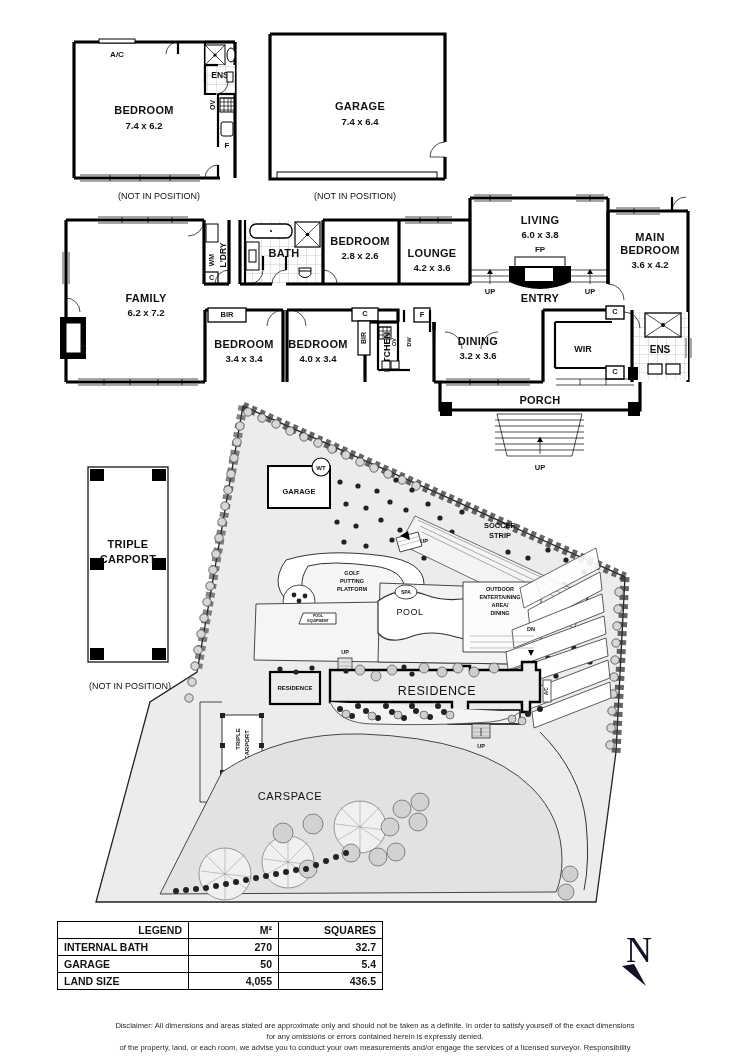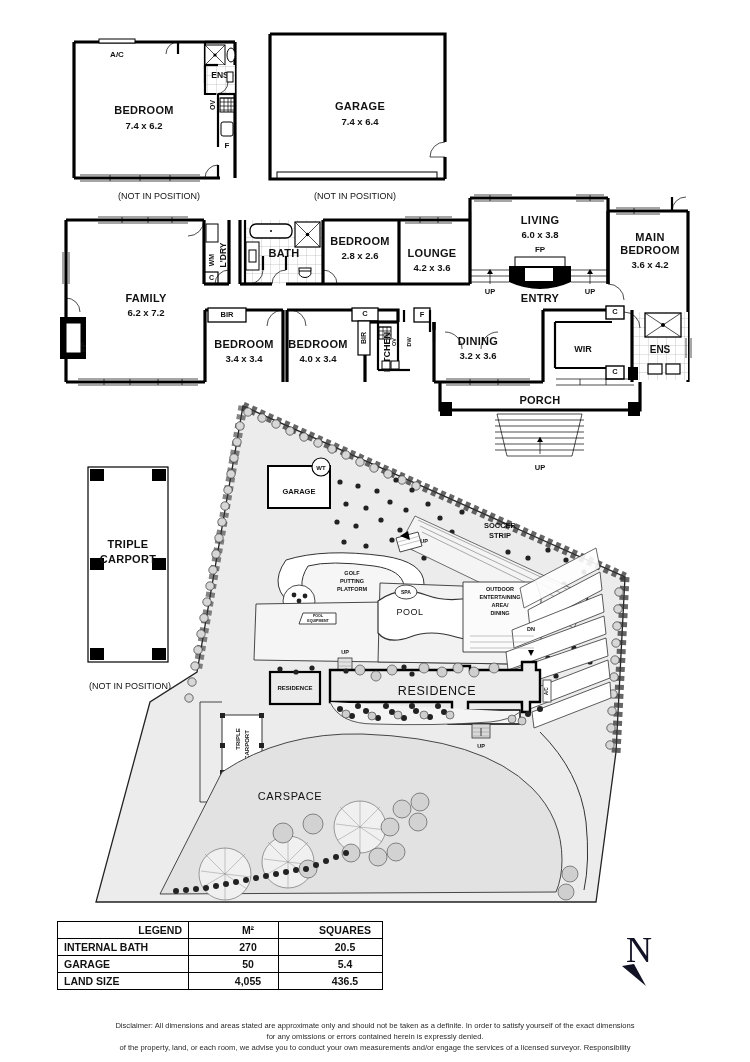--- a/index.html
+++ b/index.html
@@ -33,21 +33,21 @@
   .greyline{stroke:#9a9a9a;stroke-width:.6;fill:none;}
 
   
   .legend{position:absolute;left:57px;top:909px;border-collapse:collapse;}
   .legend td,.legend th{
     border:1.4px solid #000;font-size:10.5px;font-weight:700;
     font-family:"Liberation Sans",sans-serif;padding:2px 6px;color:#111;
     background:#fff;
   }
   .legend th{text-align:right;}
-  .legend .c{text-align:center;padding-left:35px;}
+  .legend .c{text-align:right;padding-left:35px;}
   .legend .w1{width:118px;}
   .legend .w2{width:48px;}
   .legend .w3{width:62px;}
 
   
   .north{position:absolute;left:612px;top:922px;width:60px;height:60px;}
   .north .nletter{
     position:absolute;left:14px;top:-2px;font-family:"Liberation Serif",serif;
     font-size:36px;color:#121225;line-height:1;
   }
@@ -702,21 +702,21 @@
 <table class="legend">
   <tbody>
         <tr>
     <th class="w1">LEGEND</th>
     <th class="w2 c">M²</th>
     <th class="w3 c">SQUARES</th>
   </tr>
   <tr>
     <td>INTERNAL BATH</td>
     <td class="c">270</td>
-    <td class="c">20.5</td>
+    <td class="c">32.7</td>
   </tr>
   <tr>
     <td>GARAGE</td>
     <td class="c">50</td>
     <td class="c">5.4</td>
   </tr>
   <tr>
     <td>LAND SIZE</td>
     <td class="c">4,055</td>
     <td class="c">436.5</td>

